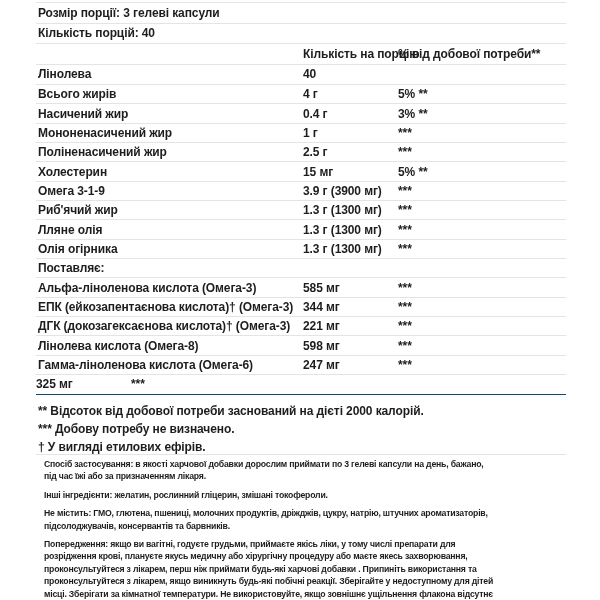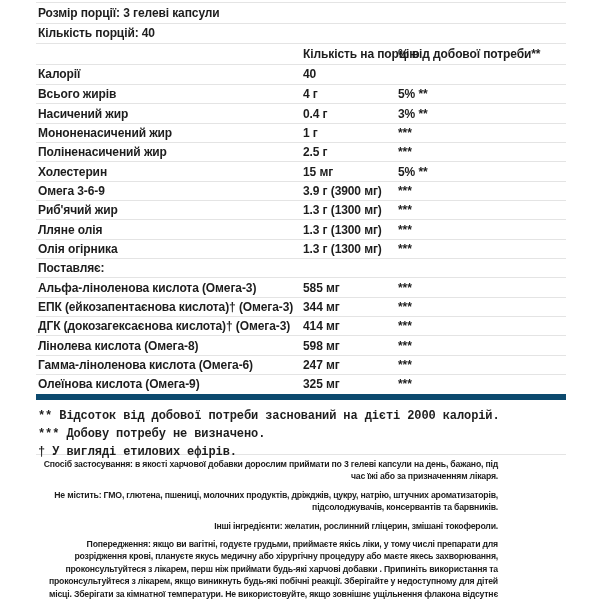--- a/index.html
+++ b/index.html
@@ -28,57 +28,56 @@
     box-sizing: border-box;
     height: 20.5px;
   }
   #rows-container .trow { height: 19.35px; }
   #rows-container .trow:first-child { height: 20.5px; }
   .c-name  { width: 267px; padding-left: 2px; box-sizing: border-box; white-space: nowrap; overflow: hidden; }
   .c-amount{ width: 95px;  box-sizing: border-box; white-space: nowrap; }
   .c-dv    { flex: 1; white-space: nowrap; }
   .full-label { padding-left: 2px; white-space: nowrap; }
   .footnotes {
-    border-top: 6px solid #0c4a6e;
+    border-top: 1px solid #0c4a6e;
     border-bottom: 1px solid #e4e4e4;
     box-sizing: border-box;
     height: 61px;
     padding: 7px 0 0 2px;
-    font-family: Liberation Mono, monospace;
   }
   .footnotes .fnote { line-height: 18px; white-space: nowrap; }
   .info-paragraphs {
     position: absolute;
     left: 38px;
     top: 458px;
     width: 460px;
     font-size: 8.7px;
     line-height: 12.4px;
     letter-spacing: -0.2px;
   }
-  .info-paragraphs p { margin: 0 0 6px 0; text-align: right; }
+  .info-paragraphs p { margin: 0 0 6px 6px; }
 </style>
 </head>
 <body>
 
 <div class="facts-panel">
   <div class="trow">
     <span class="full-label">Розмір порції: 3 гелеві капсули</span>
   </div>
   <div class="trow">
     <span class="full-label">Кількість порцій: 40</span>
   </div>
   <div class="trow">
     <span class="c-name"></span>
     <span class="c-amount">Кількість на порцію</span>
     <span class="c-dv">% від добової потреби**</span>
   </div>
   <div id="rows-container">
       <div class="trow">
-        <span class="c-name">Калорії</span>
+        <span class="c-name">Лінолева</span>
         <span class="c-amount">40</span>
         <span class="c-dv"></span>
       </div>
       <div class="trow">
         <span class="c-name">Всього жирів</span>
         <span class="c-amount">4 г</span>
         <span class="c-dv">5% **</span>
       </div>
       <div class="trow">
         <span class="c-name">Насичений жир</span>
@@ -94,21 +93,21 @@
         <span class="c-name">Поліненасичений жир</span>
         <span class="c-amount">2.5 г</span>
         <span class="c-dv">***</span>
       </div>
       <div class="trow">
         <span class="c-name">Холестерин</span>
         <span class="c-amount">15 мг</span>
         <span class="c-dv">5% **</span>
       </div>
       <div class="trow">
-        <span class="c-name">Омега 3-6-9</span>
+        <span class="c-name">Омега 3-1-9</span>
         <span class="c-amount">3.9 г (3900 мг)</span>
         <span class="c-dv">***</span>
       </div>
       <div class="trow">
         <span class="c-name">Риб'ячий жир</span>
         <span class="c-amount">1.3 г (1300 мг)</span>
         <span class="c-dv">***</span>
       </div>
       <div class="trow">
         <span class="c-name">Лляне олія</span>
@@ -130,44 +129,43 @@
         <span class="c-amount">585 мг</span>
         <span class="c-dv">***</span>
       </div>
       <div class="trow">
         <span class="c-name">ЕПК (ейкозапентаєнова кислота)† (Омега-3)</span>
         <span class="c-amount">344 мг</span>
         <span class="c-dv">***</span>
       </div>
       <div class="trow">
         <span class="c-name">ДГК (докозагексаєнова кислота)† (Омега-3)</span>
-        <span class="c-amount">414 мг</span>
+        <span class="c-amount">221 мг</span>
         <span class="c-dv">***</span>
       </div>
       <div class="trow">
         <span class="c-name">Лінолева кислота (Омега-8)</span>
         <span class="c-amount">598 мг</span>
         <span class="c-dv">***</span>
       </div>
       <div class="trow">
         <span class="c-name">Гамма-ліноленова кислота (Омега-6)</span>
         <span class="c-amount">247 мг</span>
         <span class="c-dv">***</span>
       </div>
       <div class="trow">
-        <span class="c-name">Олеїнова кислота (Омега-9)</span>
         <span class="c-amount">325 мг</span>
         <span class="c-dv">***</span>
       </div>
     </div>
   <div class="footnotes" id="footnotes">
       <div class="fnote">** Відсоток від добової потреби заснований на дієті 2000 калорій.</div>
       <div class="fnote">*** Добову потребу не визначено.</div>
       <div class="fnote">† У вигляді етилових ефірів.</div>
     </div>
 </div>
 
 <div class="info-paragraphs" id="paragraphs">
     <p>Спосіб застосування: в якості харчової добавки дорослим приймати по 3 гелеві капсули на день, бажано, під час їжі або за призначенням лікаря.</p>
+    <p>Інші інгредієнти: желатин, рослинний гліцерин, змішані токофероли.</p>
     <p>Не містить: ГМО, глютена, пшениці, молочних продуктів, дріжджів, цукру, натрію, штучних ароматизаторів, підсолоджувачів, консервантів та барвників.</p>
-    <p>Інші інгредієнти: желатин, рослинний гліцерин, змішані токофероли.</p>
     <p>Попередження: якщо ви вагітні, годуєте грудьми, приймаєте якісь ліки, у тому числі препарати для розрідження крові, плануєте якусь медичну або хірургічну процедуру або маєте якесь захворювання, проконсультуйтеся з лікарем, перш ніж приймати будь-які харчові добавки . Припиніть використання та проконсультуйтеся з лікарем, якщо виникнуть будь-які побічні реакції. Зберігайте у недоступному для дітей місці. Зберігати за кімнатної температури. Не використовуйте, якщо зовнішнє ущільнення флакона відсутнє або пошкоджене.</p>
   </div>
 
 </body></html>

